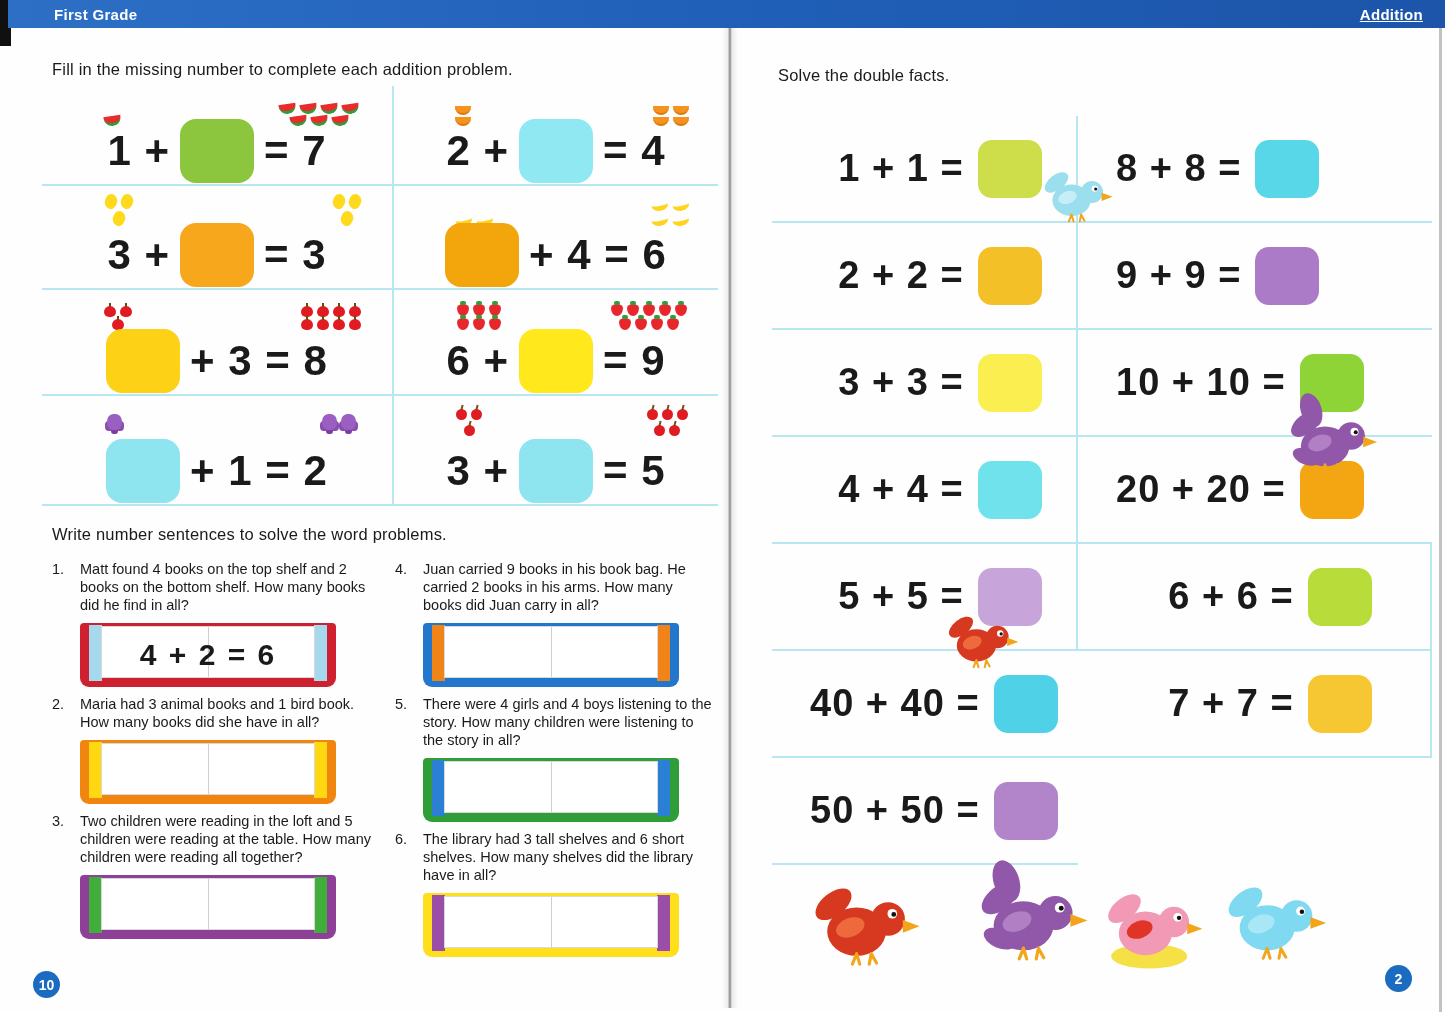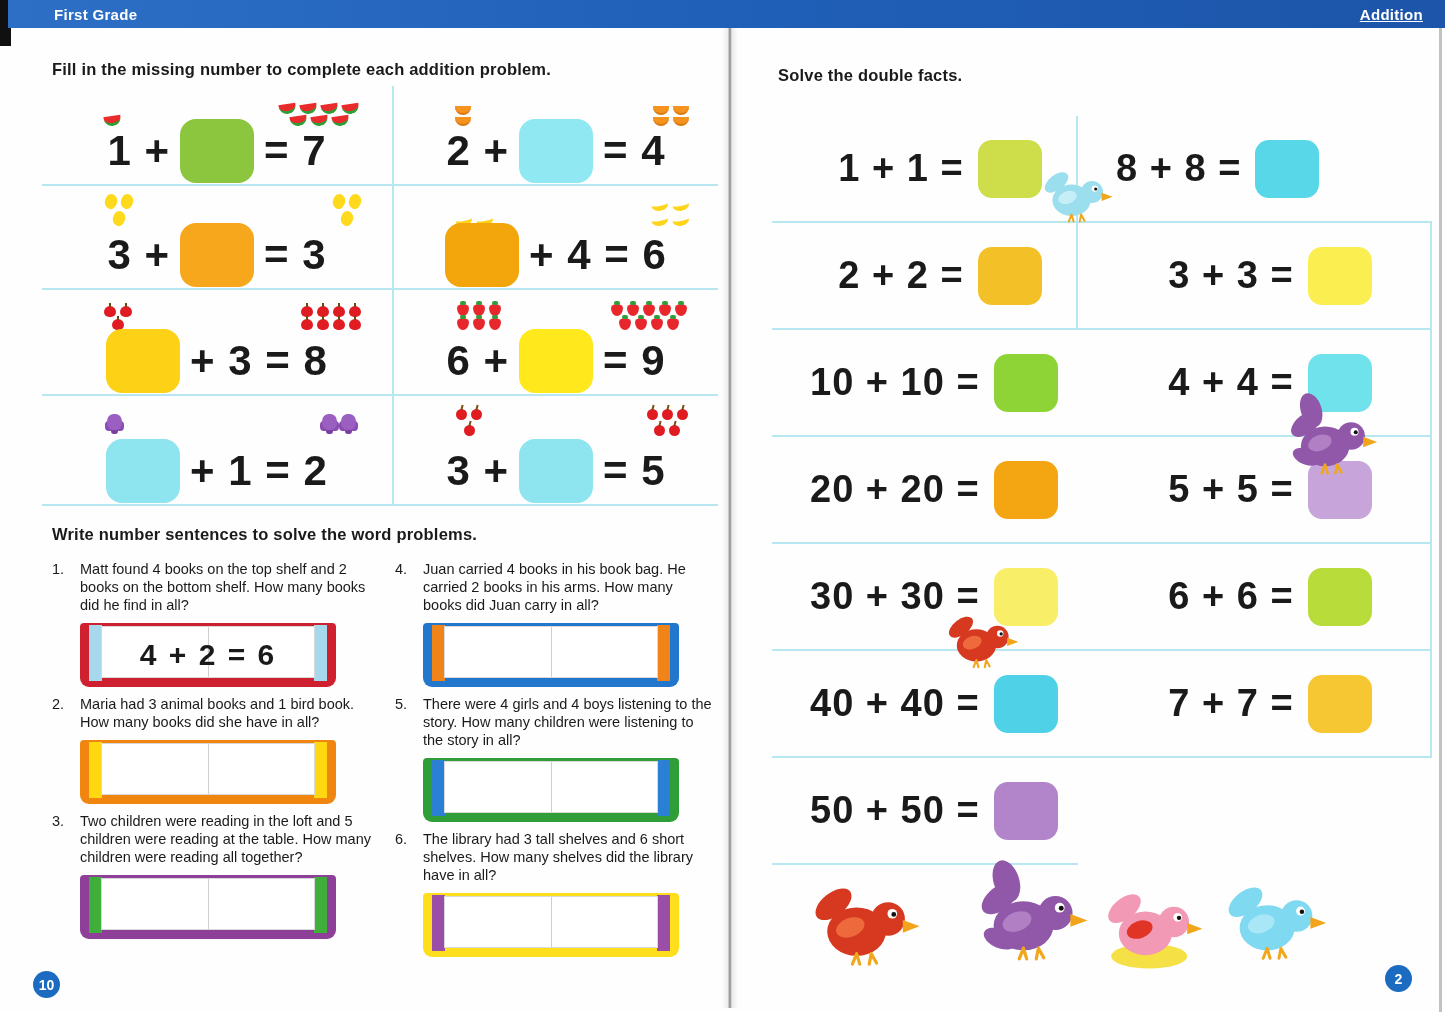--- a/index.html
+++ b/index.html
@@ -18,21 +18,21 @@
     background:linear-gradient(90deg,#2e6fc6 0%,#2161ba 45%,#1c55a9 100%);
     display:flex;align-items:center;justify-content:space-between;
     color:#fff;font-weight:bold;font-size:15px;letter-spacing:.3px;}
   .header-bar .hl{margin-left:46px;}
   .header-bar .hr{margin-right:22px;text-decoration:underline;}
 
   .page{position:absolute;top:28px;height:980px;background:transparent;}
   #left-page{left:12px;width:712px;}
   #right-page{left:744px;width:698px;}
 
-  .sec-title{position:absolute;font-size:16.5px;font-weight:bold;letter-spacing:.2px;white-space:nowrap;}
+  .sec-title{position:absolute;font-size:16.5px;font-weight:normal;letter-spacing:.2px;white-space:nowrap;}
 
   
   #fill-grid{position:absolute;left:30px;top:58px;width:676px;display:grid;
     grid-template-columns:352px 324px;grid-template-rows:100px 104px 106px 110px;}
   .fcell{position:relative;border-bottom:2px solid #b7e8f1;}
   .fcell.c0{border-right:2px solid #b7e8f1;}
   .fruits{position:absolute;left:0;right:0;top:0;height:42px;}
   .fa,.fb{position:absolute;bottom:1px;display:flex;flex-wrap:wrap;justify-content:center;align-items:flex-end;}
   .fa{left:58px;}
   .fb{right:26px;}
@@ -309,21 +309,21 @@
           <div class="book">
             <div class="book-outer" style="background: rgb(142, 63, 152);"></div>
             <div class="book-edge l" style="background: rgb(63, 174, 59);"></div>
             <div class="book-edge r" style="background: rgb(63, 174, 59);"></div>
             <div class="book-pages"></div>
           </div>
         </div>
         <div class="wcol">
           <div class="wp">
             <span class="n">4.</span>
-            <span>Juan carried 4 books in his book bag. He carried 2 books in his arms. How many books did Juan carry in all?</span>
+            <span>Juan carried 9 books in his book bag. He carried 2 books in his arms. How many books did Juan carry in all?</span>
           </div>
           <div class="book">
             <div class="book-outer" style="background: rgb(34, 119, 204);"></div>
             <div class="book-edge l" style="background: rgb(240, 132, 25);"></div>
             <div class="book-edge r" style="background: rgb(240, 132, 25);"></div>
             <div class="book-pages"></div>
           </div>
           <div class="wp">
             <span class="n">5.</span>
             <span>There were 4 girls and 4 boys listening to the story. How many children were listening to the story in all?</span>
@@ -360,43 +360,43 @@
           <div class="dbox" style="background: rgb(206, 222, 74);"></div>
         </div>
         <div class="dcell c1">
           <span>8 + 8 =</span>
           <div class="dbox" style="background: rgb(87, 215, 232);"></div>
         </div>
         <div class="dcell c0">
           <span>2 + 2 =</span>
           <div class="dbox" style="background: rgb(243, 193, 39);"></div>
         </div>
+        <div class="dcell c1">
+          <span>9 + 9 =</span>
+          <div class="dbox" style="background: rgb(171, 123, 199);"></div>
+        </div>
         <div class="dcell c0">
           <span>3 + 3 =</span>
           <div class="dbox" style="background: rgb(250, 238, 81);"></div>
         </div>
         <div class="dcell c1">
           <span>10 + 10 =</span>
           <div class="dbox" style="background: rgb(142, 212, 55);"></div>
         </div>
         <div class="dcell c0">
           <span>4 + 4 =</span>
           <div class="dbox" style="background: rgb(111, 226, 236);"></div>
         </div>
         <div class="dcell c1">
           <span>20 + 20 =</span>
           <div class="dbox" style="background: rgb(243, 165, 18);"></div>
         </div>
         <div class="dcell c0">
           <span>5 + 5 =</span>
           <div class="dbox" style="background: rgb(199, 165, 218);"></div>
-        </div>
-        <div class="dcell c1">
-          <span>30 + 30 =</span>
-          <div class="dbox" style="background: rgb(248, 238, 103);"></div>
         </div>
         <div class="dcell c0">
           <span>6 + 6 =</span>
           <div class="dbox" style="background: rgb(184, 221, 58);"></div>
         </div>
         <div class="dcell c1">
           <span>40 + 40 =</span>
           <div class="dbox" style="background: rgb(79, 210, 232);"></div>
         </div>
         <div class="dcell c0">

